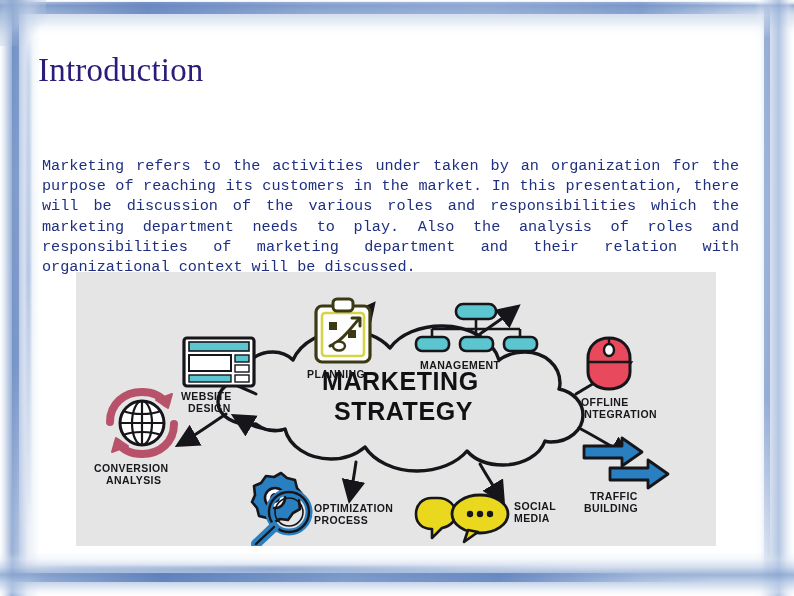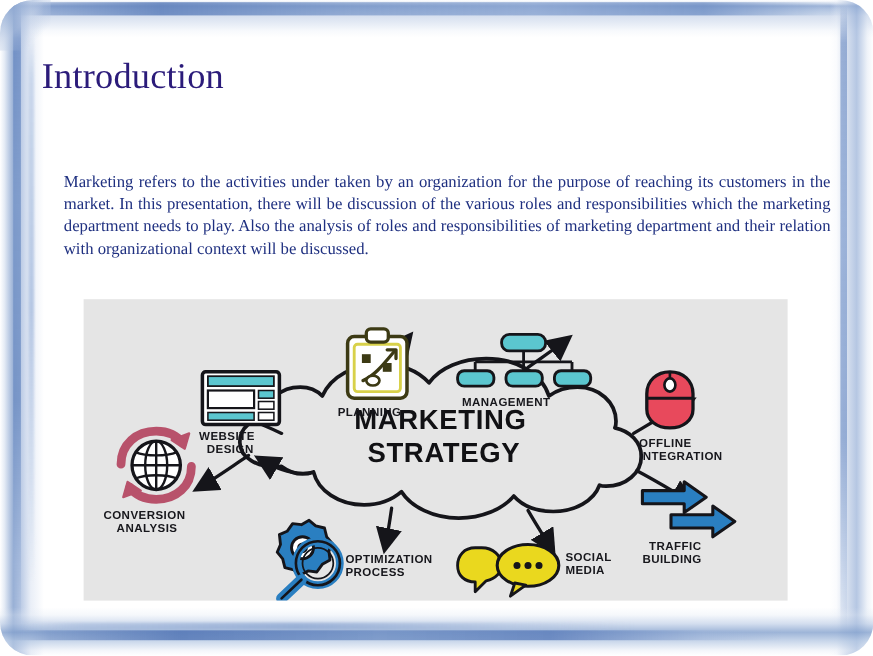--- a/index.html
+++ b/index.html
@@ -13,21 +13,20 @@
     font-family: "Liberation Serif", serif;
     overflow: hidden;
   }
 
   #slide {
     position: relative;
     width: 794px;
     height: 596px;
     background: #ffffff;
     overflow: hidden;
-    border-radius: 30px;
   }
 
   
   .frame-layer { position: absolute; pointer-events: none; }
 
   .frame-top {
     left: 0; top: 0; width: 794px; height: 34px;
     background:
       linear-gradient(to bottom,
         rgba(255,255,255,0) 0%,
@@ -163,24 +162,24 @@
     top: 52px;
     font-family: "Liberation Serif", serif;
     font-size: 33px;
     color: #2b1b7a;
     letter-spacing: 0.2px;
     white-space: nowrap;
   }
 
   #body-text {
     position: absolute;
-    left: 58px;
+    left: 42px;
     top: 156px;
     width: 697px;
-    font-family: Liberation Serif, serif;
+    font-family: Liberation Mono, monospace;
     font-size: 15.2px;
     line-height: 20.2px;
     color: #1f3080;
     text-align: justify;
   }
 
   
   #diagram-panel {
     position: absolute;
     left: 76px;

